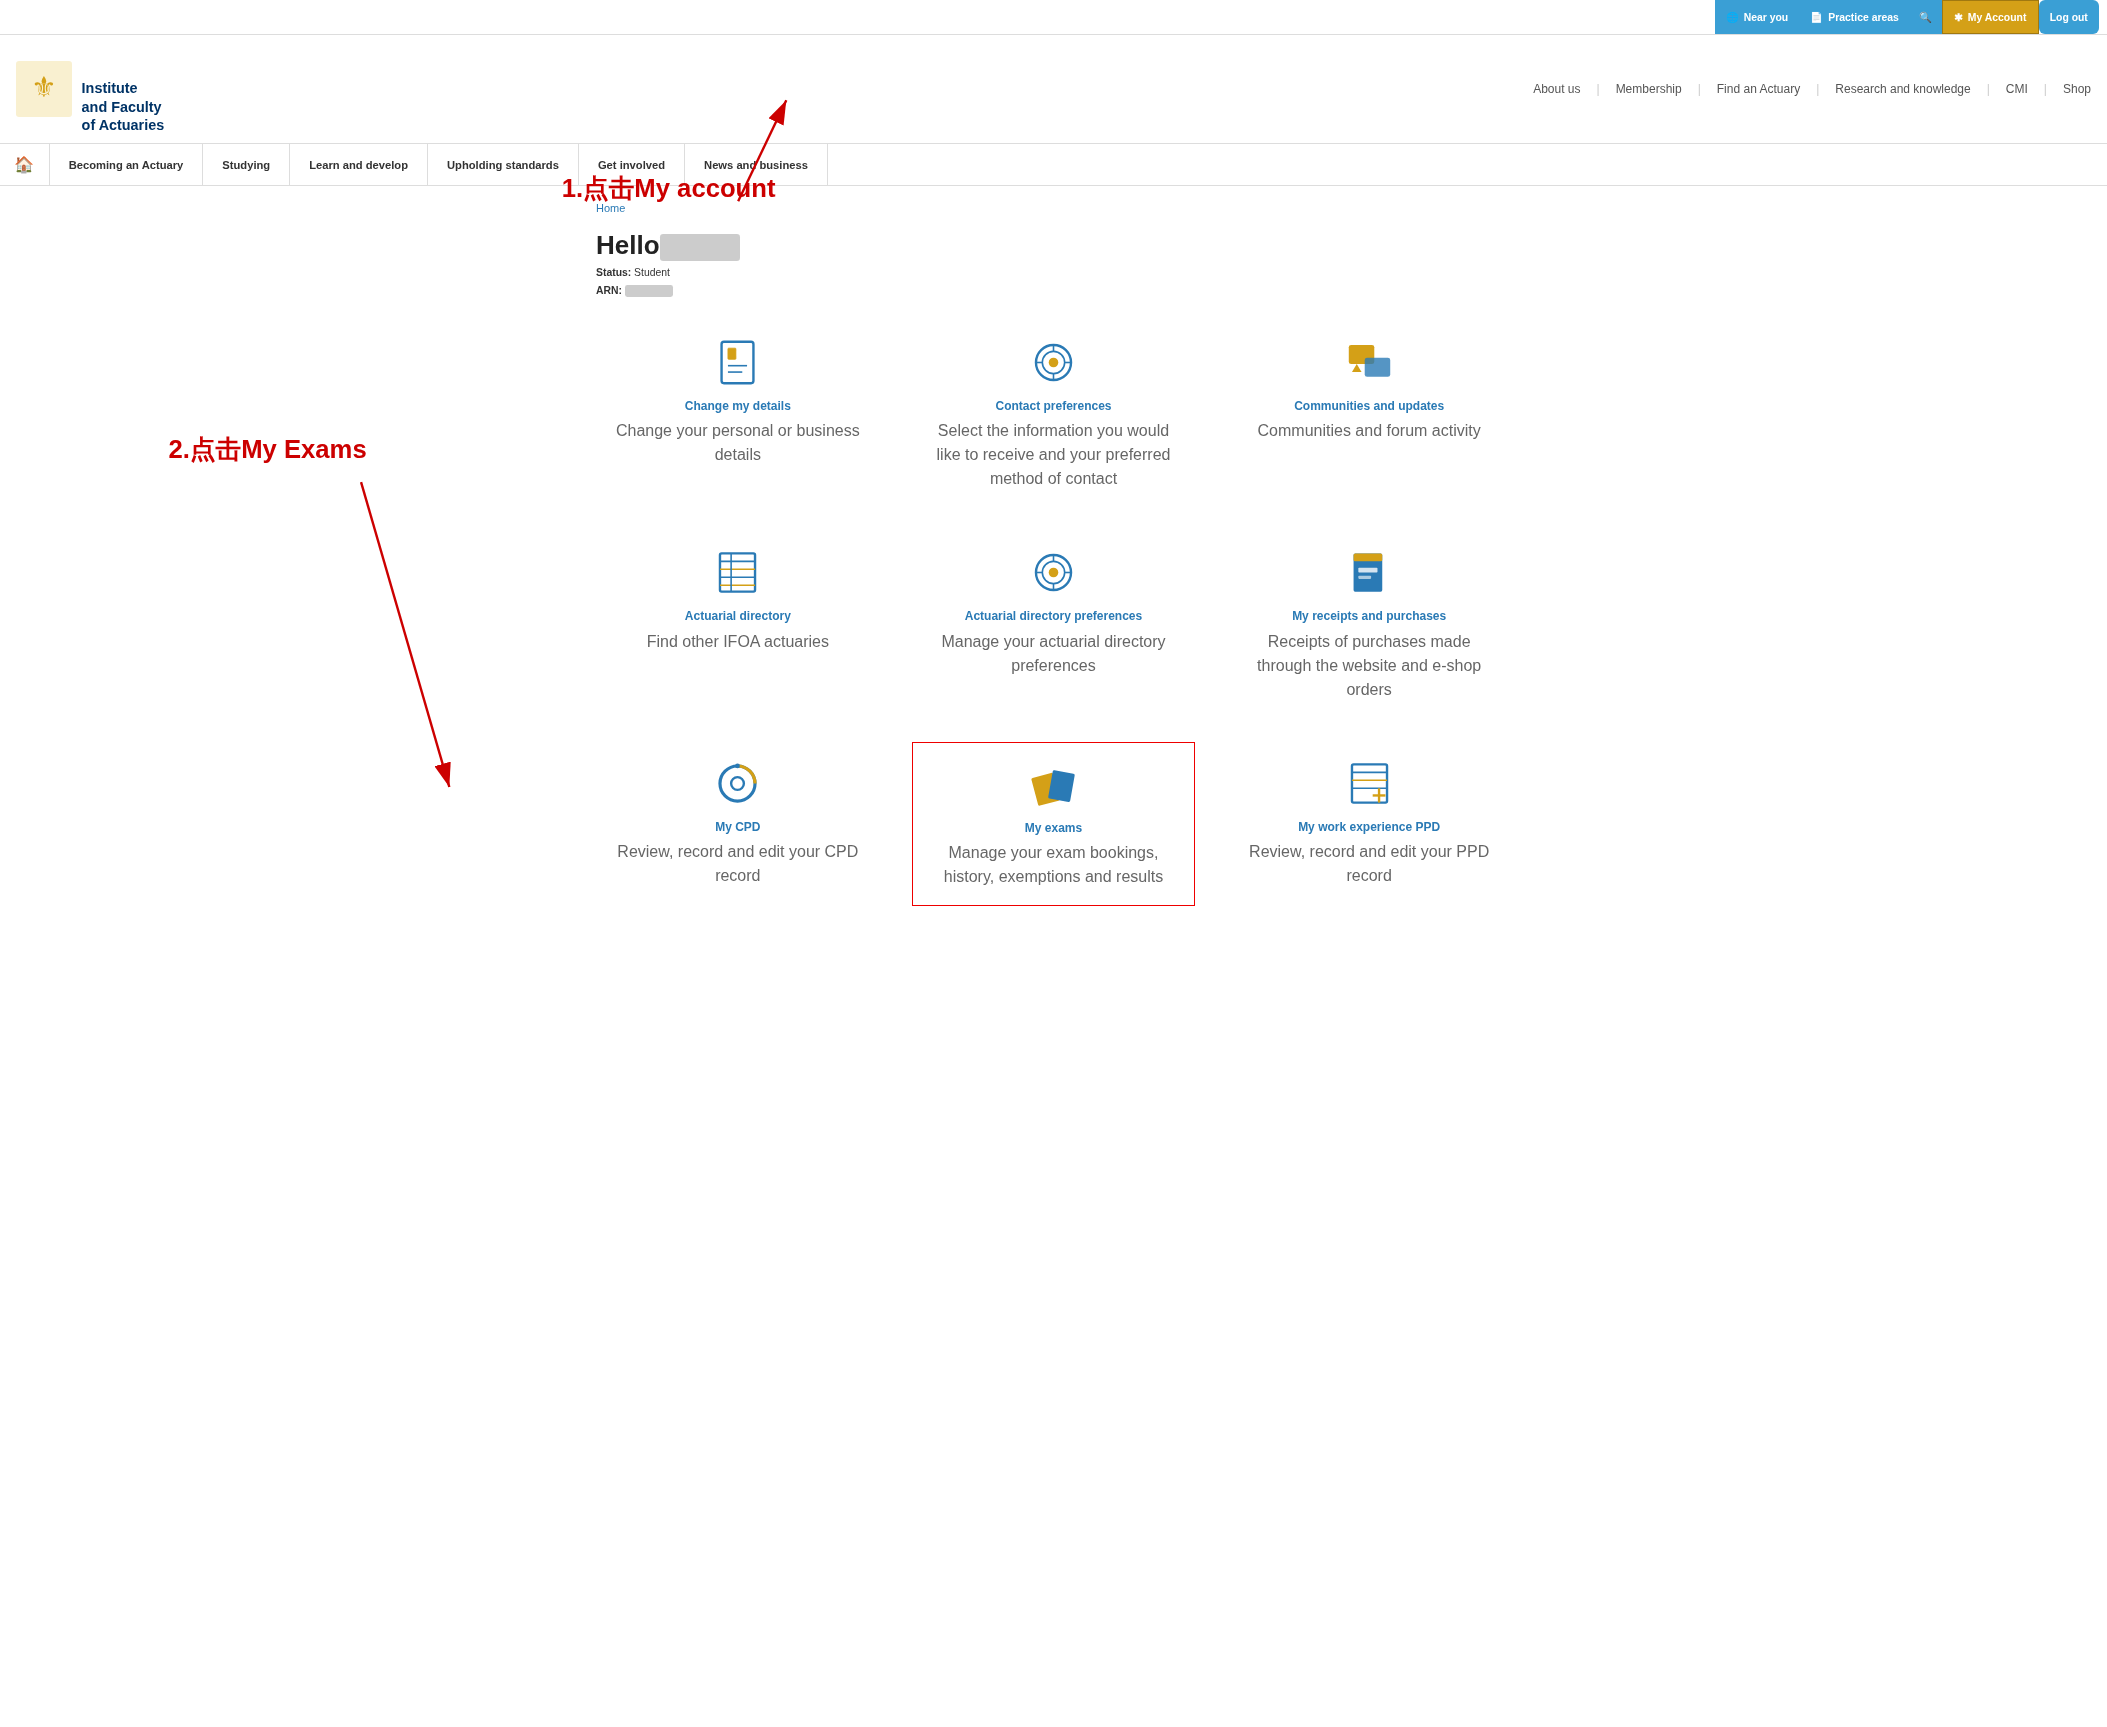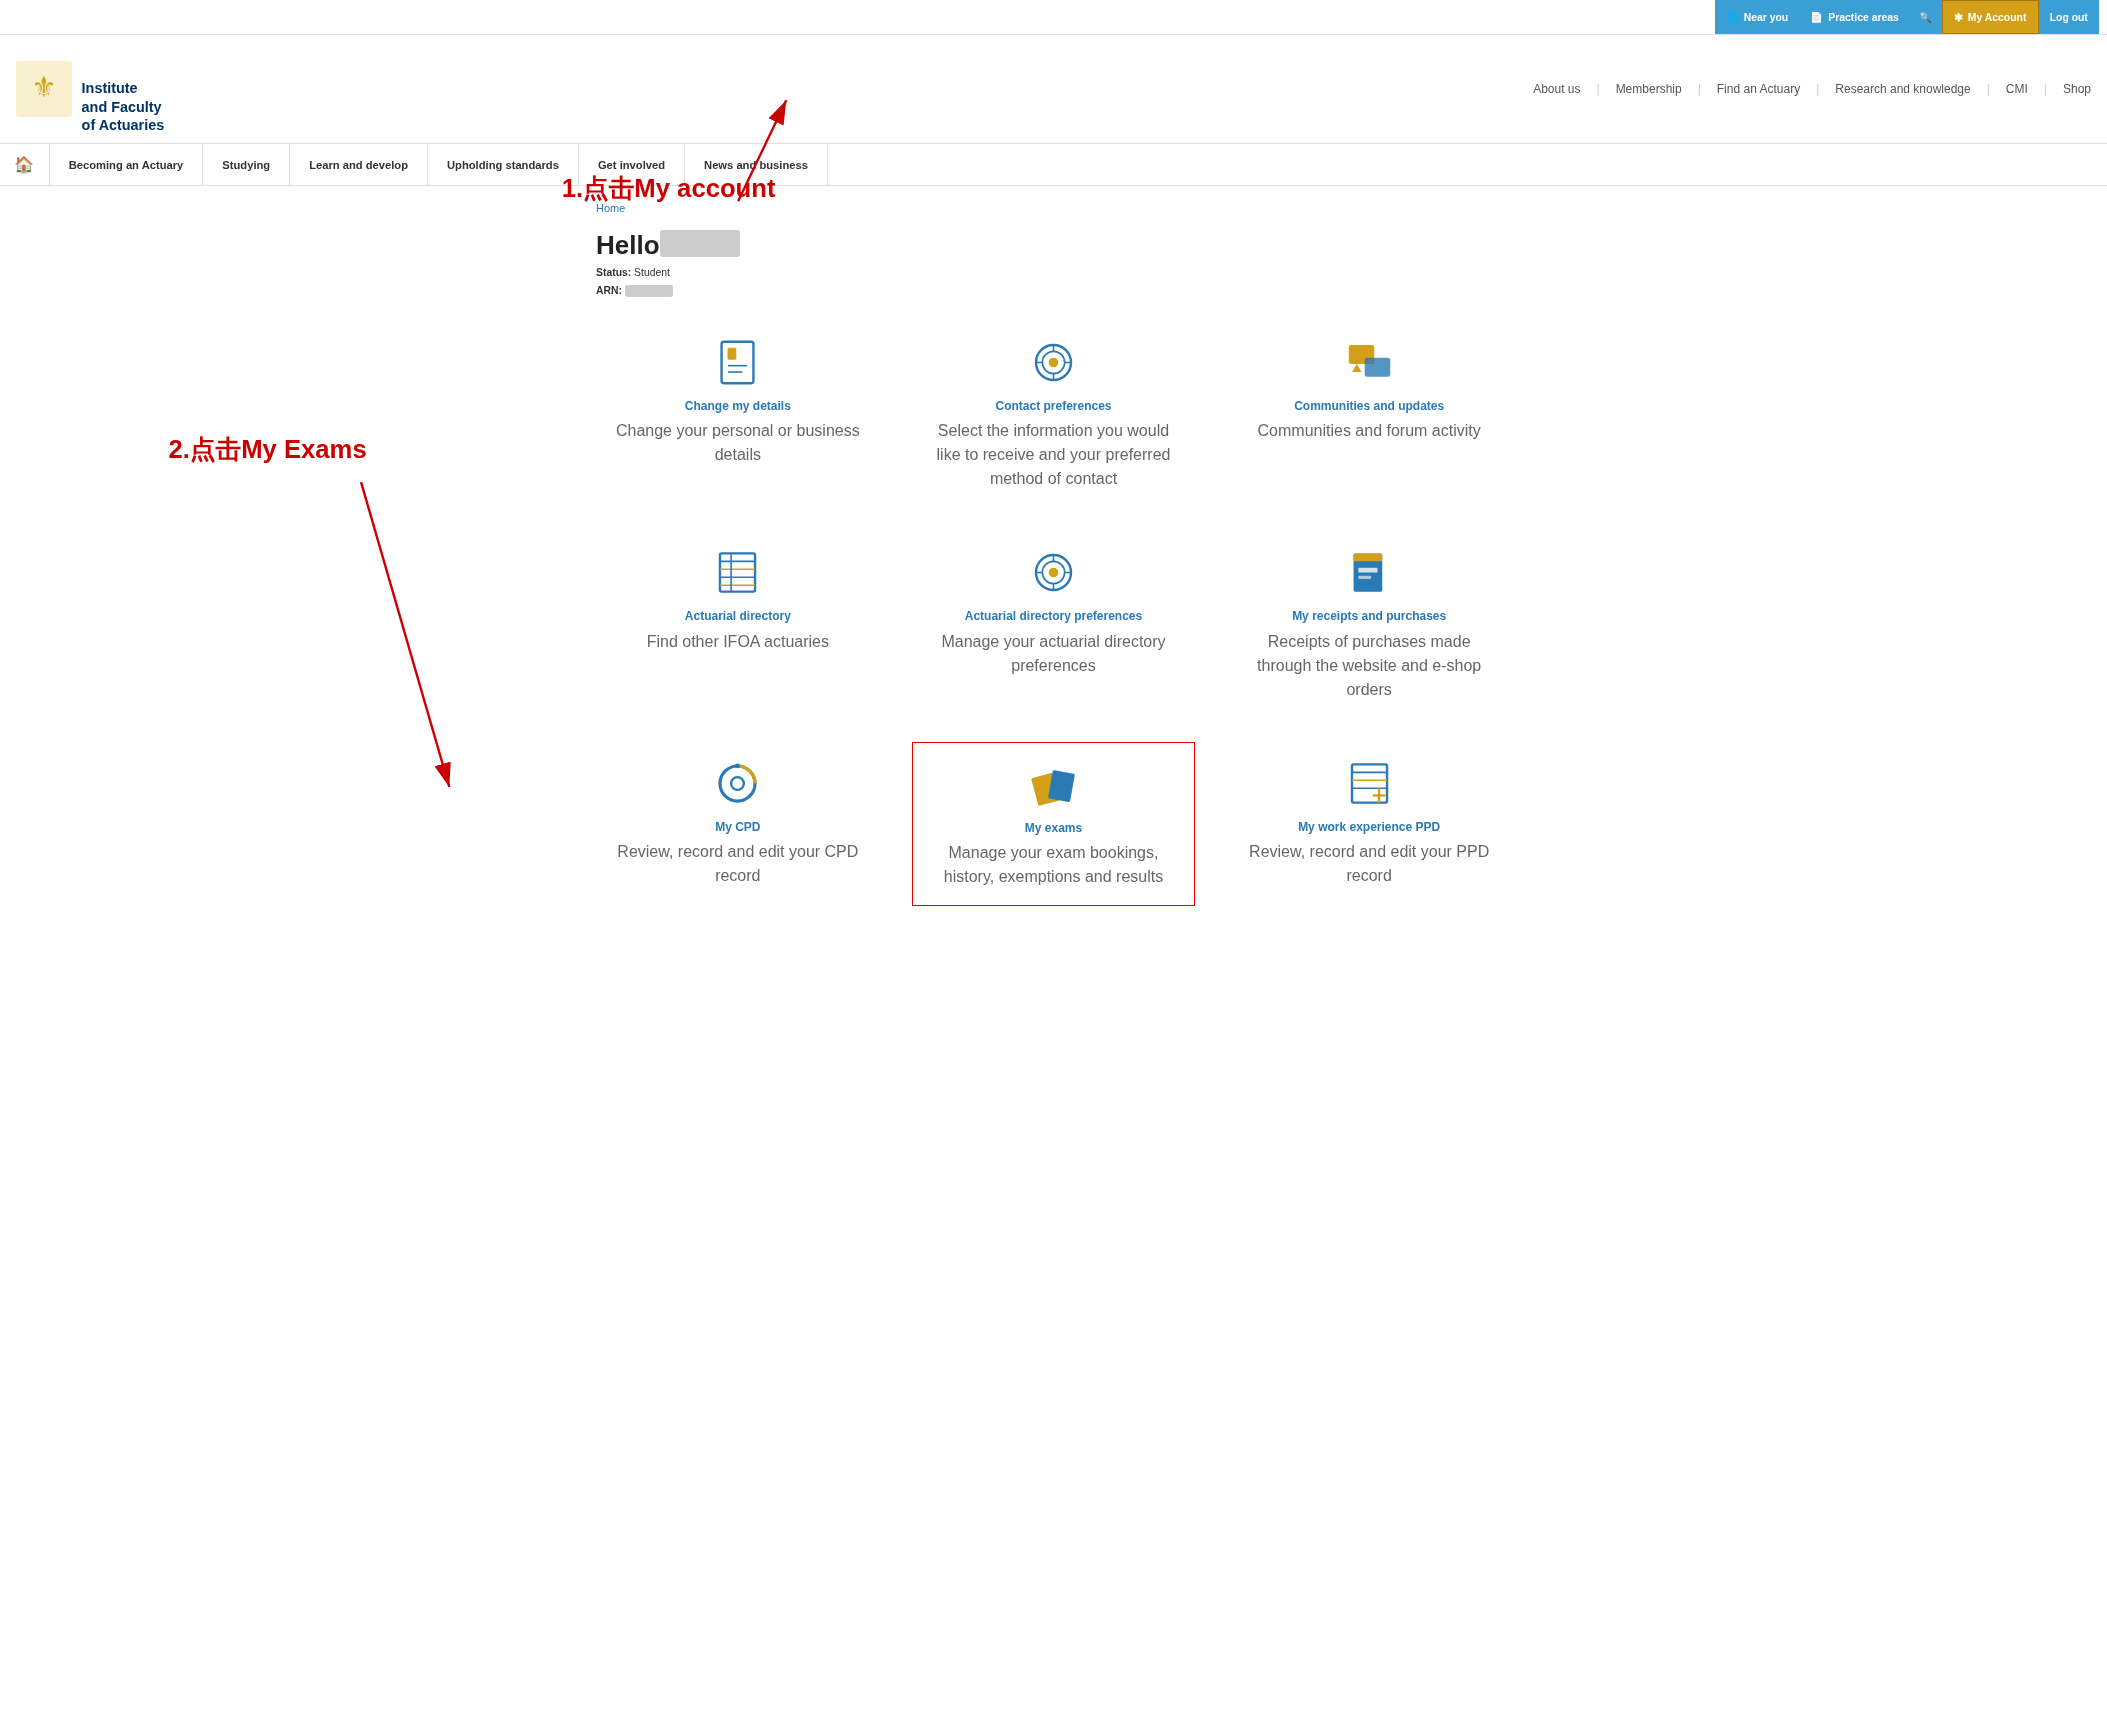--- a/index.html
+++ b/index.html
@@ -23,21 +23,21 @@
       font-size: 10.4px;
       font-weight: bold;
       border: none;
       cursor: pointer;
       height: 100%;
     }
     .btn-near-you { background: #3a9fd5; color: #fff; }
     .btn-practice { background: #3a9fd5; color: #fff; }
     .btn-search { background: #3a9fd5; color: #fff; padding: 6.4px 9.6px; }
     .btn-my-account { background: #d4a017; color: #fff; border: 1.6px solid #a07810; }
-    .btn-logout { background: #3a9fd5; color: #fff; }
+    .btn-logout { background: #3a9fd5; color: #fff; border-radius: 6px; }
 
     
     .header {
       display: flex;
       align-items: center;
       padding: 8px 16px;
       border-bottom: 0.8px solid #ddd;
     }
     .logo-area {
       display: flex;
@@ -106,21 +106,21 @@
       margin-bottom: 16px;
     }
     .hello-section {
       margin-bottom: 16px;
     }
     .hello-title {
       font-size: 26px;
       font-weight: bold;
       color: #222;
       display: flex;
-      align-items: flex-start;
+      align-items: flex-end;
     }
     .hello-blur {
       background: #ccc;
       width: 80px;
       height: 27px;
       border-radius: 3.2px;
       display: inline-block;
     }
     .status-line {
       font-size: 10.4px;

